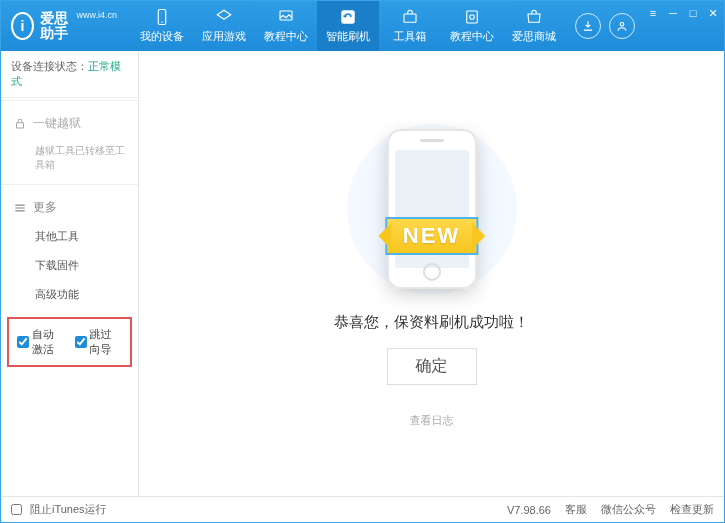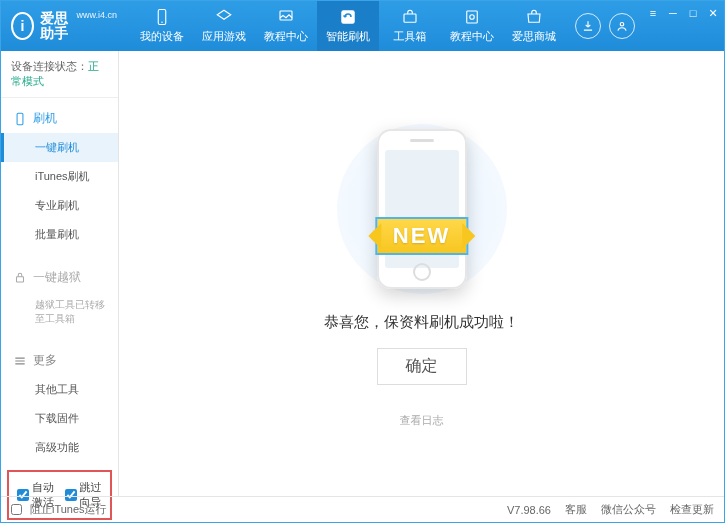--- a/index.html
+++ b/index.html
@@ -17,21 +17,21 @@
 .nav-item.active { background: #1a7ec8; }
 .nav-icon { width: 18px; height: 18px; display: flex; align-items: center; justify-content: center; }
 .nav-icon svg { width: 18px; height: 18px; fill: #fff; }
 .win-ctrls { display: flex; align-items: flex-start; padding: 4px 6px 0 0; gap: 4px; }
 .win-btn { width: 16px; height: 16px; display: flex; align-items: center; justify-content: center; cursor: pointer; font-size: 11px; }
 .right-icons { display: flex; align-items: center; gap: 8px; padding: 0 10px; }
 .circ-btn { width: 26px; height: 26px; border: 1.5px solid rgba(255,255,255,.8); border-radius: 50%; display: flex; align-items: center; justify-content: center; cursor: pointer; }
 .circ-btn svg { width: 14px; height: 14px; fill: #fff; }
 
 .body { flex: 1; display: flex; min-height: 0; }
-.sidebar { width: 118px; border-right: 1px solid #e5e5e5; display: flex; flex-direction: column; }
+.sidebar { width: 138px; border-right: 1px solid #e5e5e5; display: flex; flex-direction: column; }
 .conn-status { padding: 8px 10px; font-size: 11px; color: #666; border-bottom: 1px solid #eee; }
 .conn-status .mode { color: #2a8; }
 .side-section { padding: 6px 0 4px; }
 .side-header { display: flex; align-items: center; gap: 6px; padding: 6px 12px; color: #2e9de6; font-size: 12px; cursor: pointer; }
 .side-header.muted { color: #aaa; }
 .side-icon { width: 14px; height: 14px; display: inline-flex; align-items: center; justify-content: center; }
 .side-icon svg { width: 14px; height: 14px; fill: currentColor; }
 .side-item { padding: 7px 10px 7px 34px; font-size: 11px; color: #555; cursor: pointer; }
 .side-item.active { background: #e8f3fc; color: #1f8cda; border-left: 3px solid #1f8cda; padding-left: 31px; }
 .side-note { padding: 6px 10px 6px 34px; font-size: 10px; color: #aaa; line-height: 1.4; }
@@ -162,34 +162,20 @@
       <div class="win-btn">✕</div>
     </div>
   </div>
 
   <div class="body">
     <div class="sidebar">
       <div class="conn-status">
         <span>设备连接状态：</span><span class="mode">正常模式</span>
       </div>
 
-      <div class="side-section">
-        <div class="side-header">
-          <span class="side-icon">
-              <svg viewBox="0 0 24 24">
-                <rect x="7" y="2" width="10" height="20" rx="2" fill="none" stroke="currentColor" stroke-width="1.8"></rect>
-              </svg>
-            </span>
-          <span>刷机</span>
-        </div>
-        <div class="side-item active">一键刷机</div>
-        <div class="side-item">iTunes刷机</div>
-        <div class="side-item">专业刷机</div>
-        <div class="side-item">批量刷机</div>
-      </div>
 
       <div class="side-divider"></div>
 
       <div class="side-section">
         <div class="side-header muted">
           <span class="side-icon">
               <svg viewBox="0 0 24 24">
                 <rect x="6" y="10" width="12" height="9" rx="1" fill="none" stroke="currentColor" stroke-width="1.8"></rect>
                 <path d="M9 10V7a3 3 0 0 1 6 0v3" fill="none" stroke="currentColor" stroke-width="1.8"></path>
               </svg>

